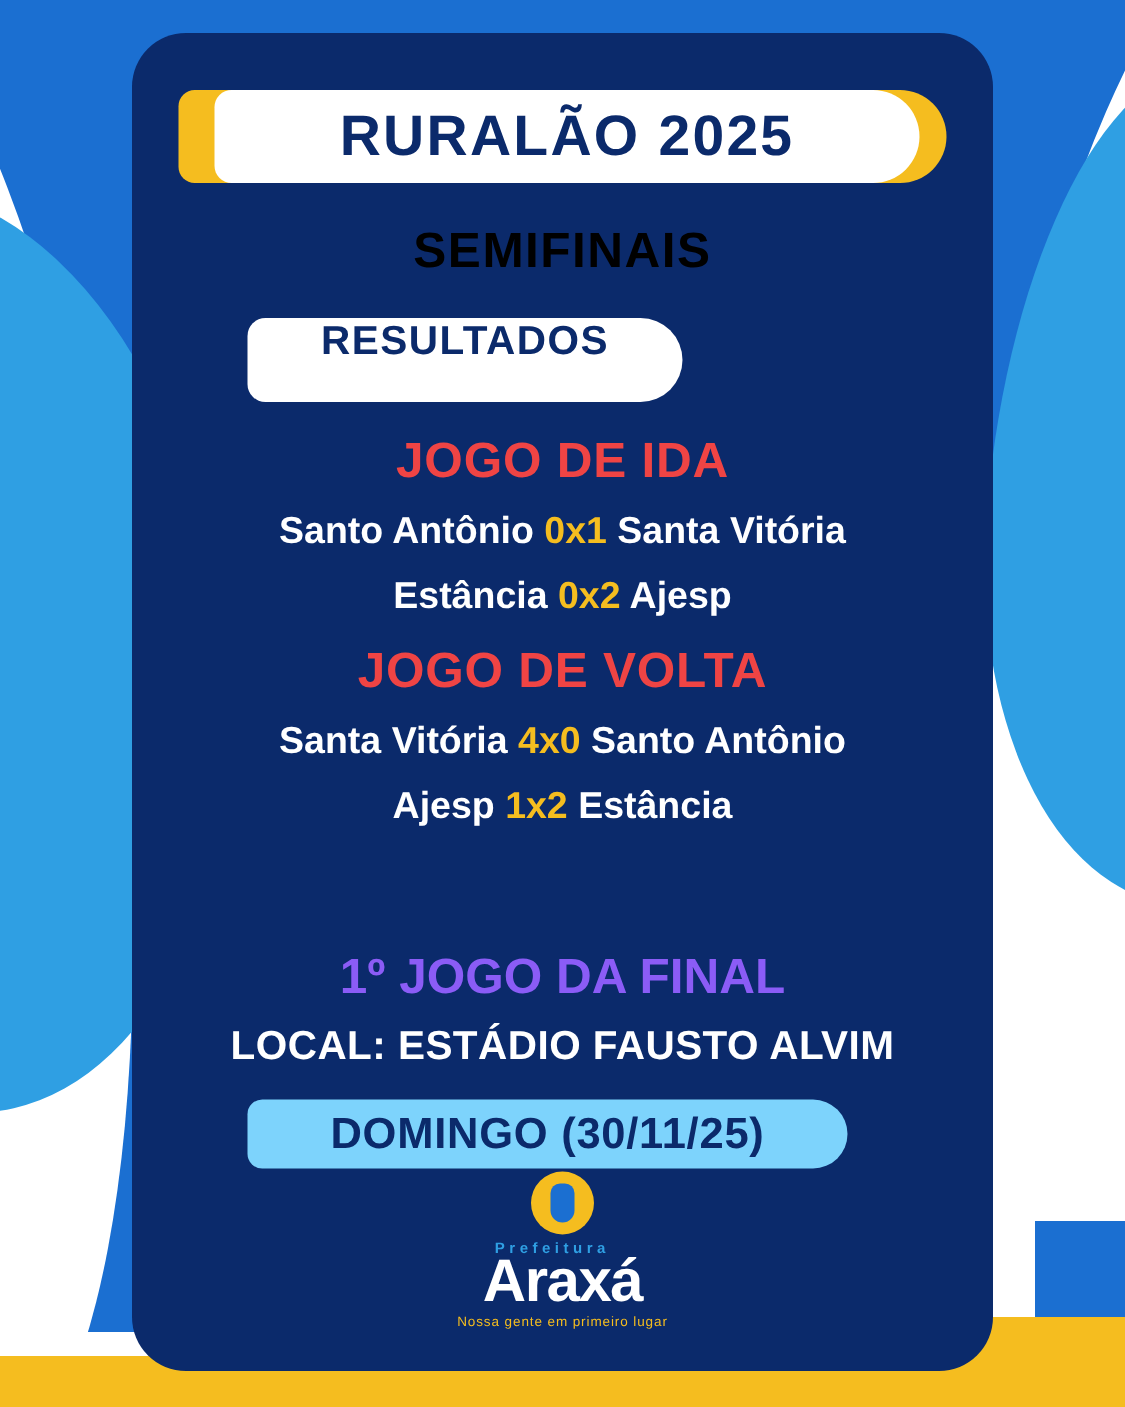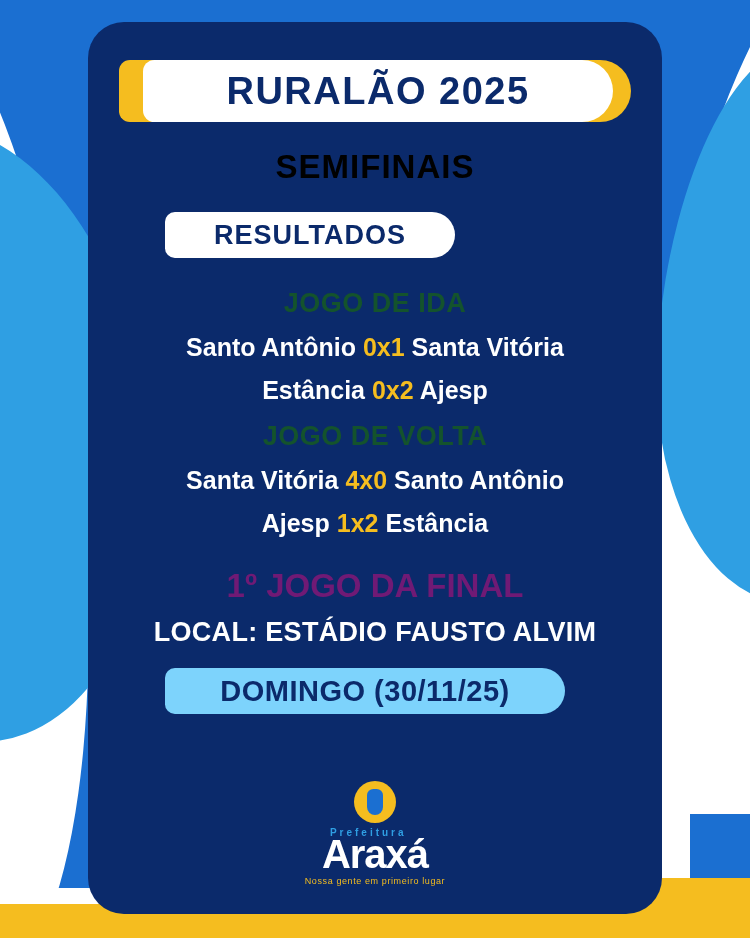--- a/index.html
+++ b/index.html
@@ -144,61 +144,60 @@
   .results-wrap {
     position: relative;
     width: 290px;
     height: 46px;
     margin-top: 26px;
     margin-right: 130px;
   }
   .results-white {
     position: absolute;
     left: 0; top: 0;
-    width: 290px; height: 46px;
+    width: 290px; height: 56px;
     background: #ffffff;
     border-radius: 12px 28px 28px 12px;
     display: flex;
-    align-items: center;
     justify-content: center;
   }
   .results-text {
     color: #0b2a6b;
     font-size: 27px;
     font-weight: 700;
     letter-spacing: 1px;
   }
 
   
   .sec-head {
-    color: #14532d;
-    font-size: 27px;
+    color: #ef4444;
+    font-size: 33px;
     font-weight: 700;
     letter-spacing: 0.5px;
     text-align: left;
   }
   .sec-head.ida { margin-top: 30px; }
   .sec-head.volta { margin-top: 16px; }
 
   .match {
     color: #ffffff;
     font-size: 25px;
     font-weight: 700;
     text-align: right;
     margin-top: 14px;
     white-space: nowrap;
   }
   .score { color: #f5bd1f; }
 
   .final-head {
-    color: #701a75;
+    color: #8b5cf6;
     font-size: 33px;
     font-weight: 700;
     text-align: center;
-    margin-top: 29px;
+    margin-top: 80px;
   }
   .local {
     color: #ffffff;
     font-size: 27px;
     font-weight: 700;
     text-align: center;
     margin-top: 12px;
     letter-spacing: 0.3px;
   }
 

